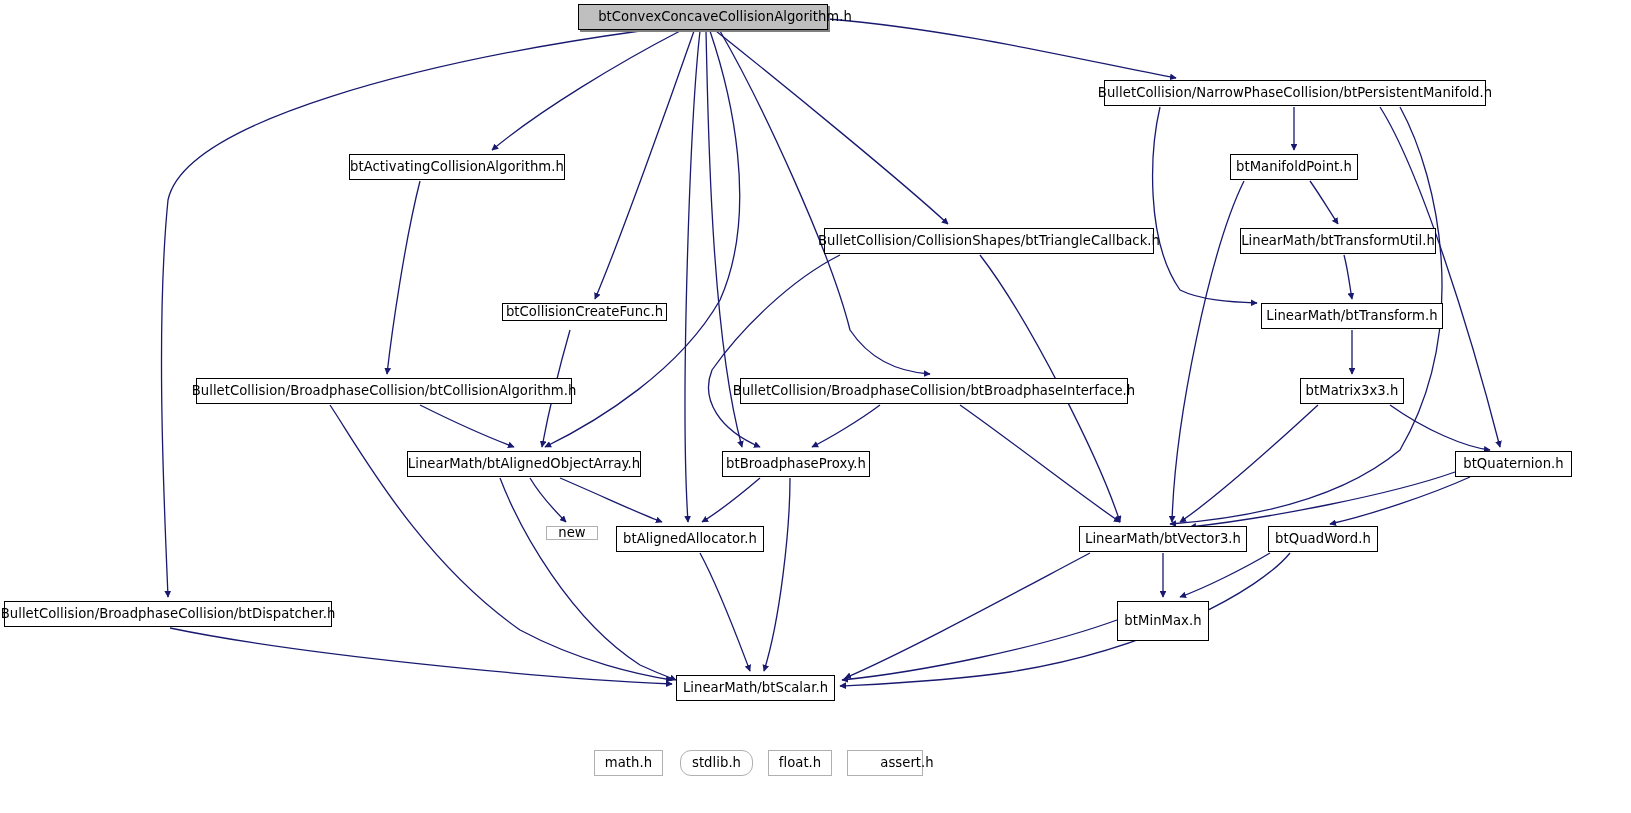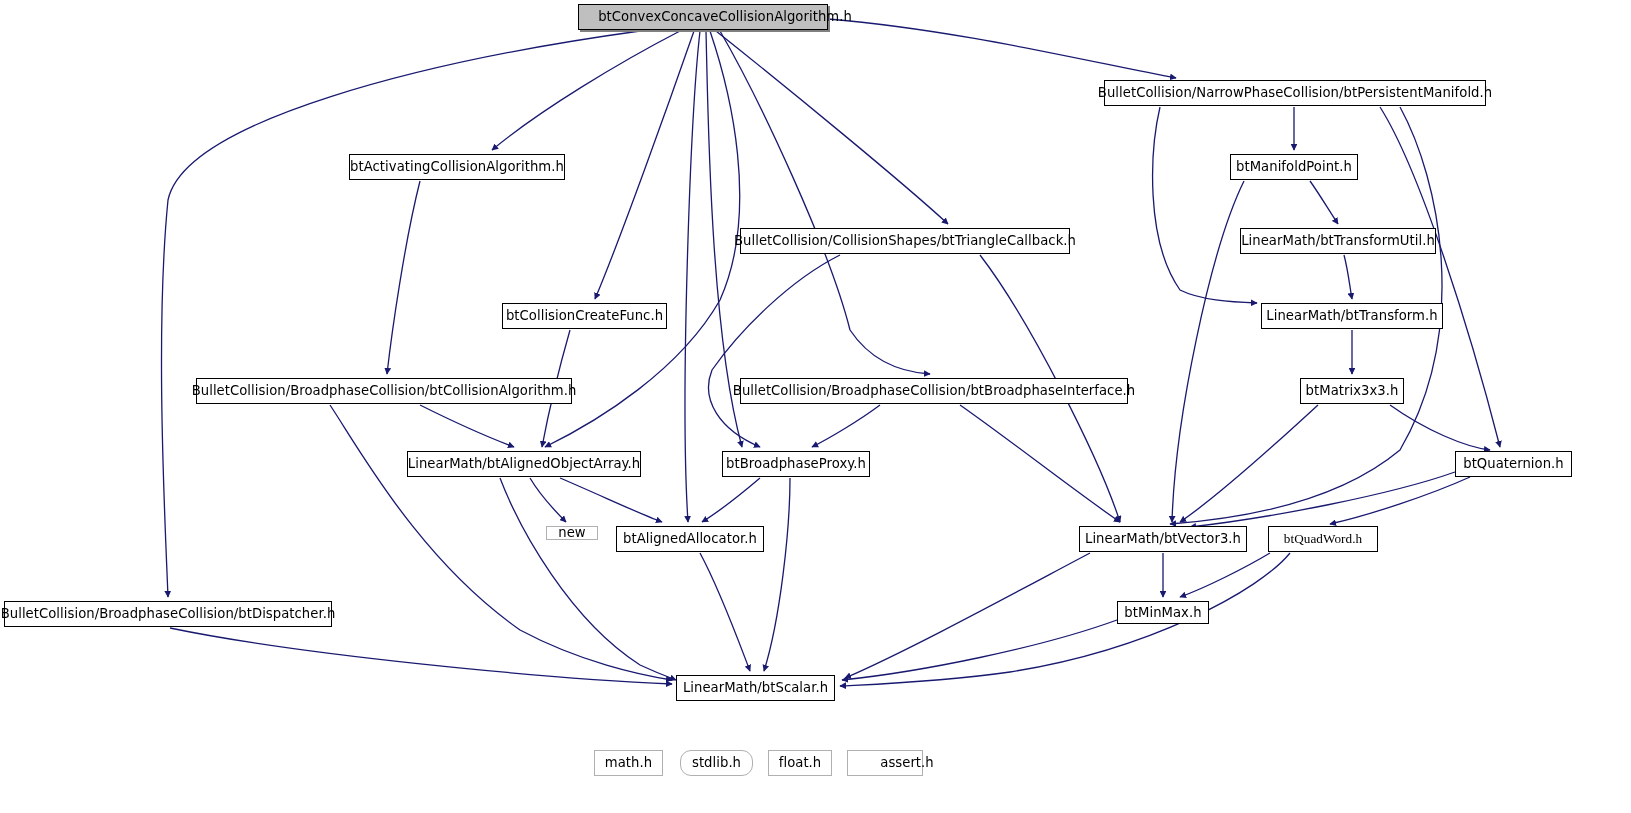--- a/index.html
+++ b/index.html
@@ -111,27 +111,27 @@
       </div>
       <div class="node" style="left: 1104px; top: 80px; width: 382px; height: 26px;">
         <span class="node-label">BulletCollision/NarrowPhaseCollision/btPersistentManifold.h</span>
       </div>
       <div class="node" style="left: 349px; top: 154px; width: 216px; height: 26px;">
         <span class="node-label">btActivatingCollisionAlgorithm.h</span>
       </div>
       <div class="node" style="left: 1230px; top: 154px; width: 128px; height: 26px;">
         <span class="node-label">btManifoldPoint.h</span>
       </div>
-      <div class="node" style="left: 740px; top: 228px; width: 330px; height: 26px;">
+      <div class="node" style="left: 824px; top: 228px; width: 330px; height: 26px;">
         <span class="node-label">BulletCollision/CollisionShapes/btTriangleCallback.h</span>
       </div>
       <div class="node" style="left: 1240px; top: 228px; width: 196px; height: 26px;">
         <span class="node-label">LinearMath/btTransformUtil.h</span>
       </div>
-      <div class="node" style="left: 502px; top: 303px; width: 165px; height: 26px;">
+      <div class="node" style="left: 502px; top: 303px; width: 165px; height: 18px;">
         <span class="node-label">btCollisionCreateFunc.h</span>
       </div>
       <div class="node" style="left: 1261px; top: 303px; width: 182px; height: 26px;">
         <span class="node-label">LinearMath/btTransform.h</span>
       </div>
       <div class="node" style="left: 196px; top: 378px; width: 376px; height: 26px;">
         <span class="node-label">BulletCollision/BroadphaseCollision/btCollisionAlgorithm.h</span>
       </div>
       <div class="node" style="left: 740px; top: 378px; width: 388px; height: 26px;">
         <span class="node-label">BulletCollision/BroadphaseCollision/btBroadphaseInterface.h</span>
@@ -150,27 +150,27 @@
       </div>
       <div class="node sys" style="left: 546px; top: 526px; width: 52px; height: 14px;">
         <span class="node-label">new</span>
       </div>
       <div class="node" style="left: 616px; top: 526px; width: 148px; height: 26px;">
         <span class="node-label">btAlignedAllocator.h</span>
       </div>
       <div class="node" style="left: 1079px; top: 526px; width: 168px; height: 26px;">
         <span class="node-label">LinearMath/btVector3.h</span>
       </div>
-      <div class="node" style="left: 1268px; top: 526px; width: 110px; height: 26px; font-family: Liberation Serif, serif;">
+      <div class="node" style="left: 1268px; top: 526px; width: 110px; height: 26px;">
         <span class="node-label">btQuadWord.h</span>
       </div>
       <div class="node" style="left: 4px; top: 601px; width: 328px; height: 26px;">
         <span class="node-label">BulletCollision/BroadphaseCollision/btDispatcher.h</span>
       </div>
-      <div class="node" style="left: 1117px; top: 601px; width: 92px; height: 23px;">
+      <div class="node" style="left: 1117px; top: 601px; width: 92px; height: 40px;">
         <span class="node-label">btMinMax.h</span>
       </div>
       <div class="node" style="left: 676px; top: 675px; width: 159px; height: 26px;">
         <span class="node-label">LinearMath/btScalar.h</span>
       </div>
       <div class="node sys" style="left: 594px; top: 750px; width: 69px; height: 26px;">
         <span class="node-label">math.h</span>
       </div>
       <div class="node sys" style="left: 680px; top: 750px; width: 73px; height: 26px; border-radius: 11px;">
         <span class="node-label">stdlib.h</span>

